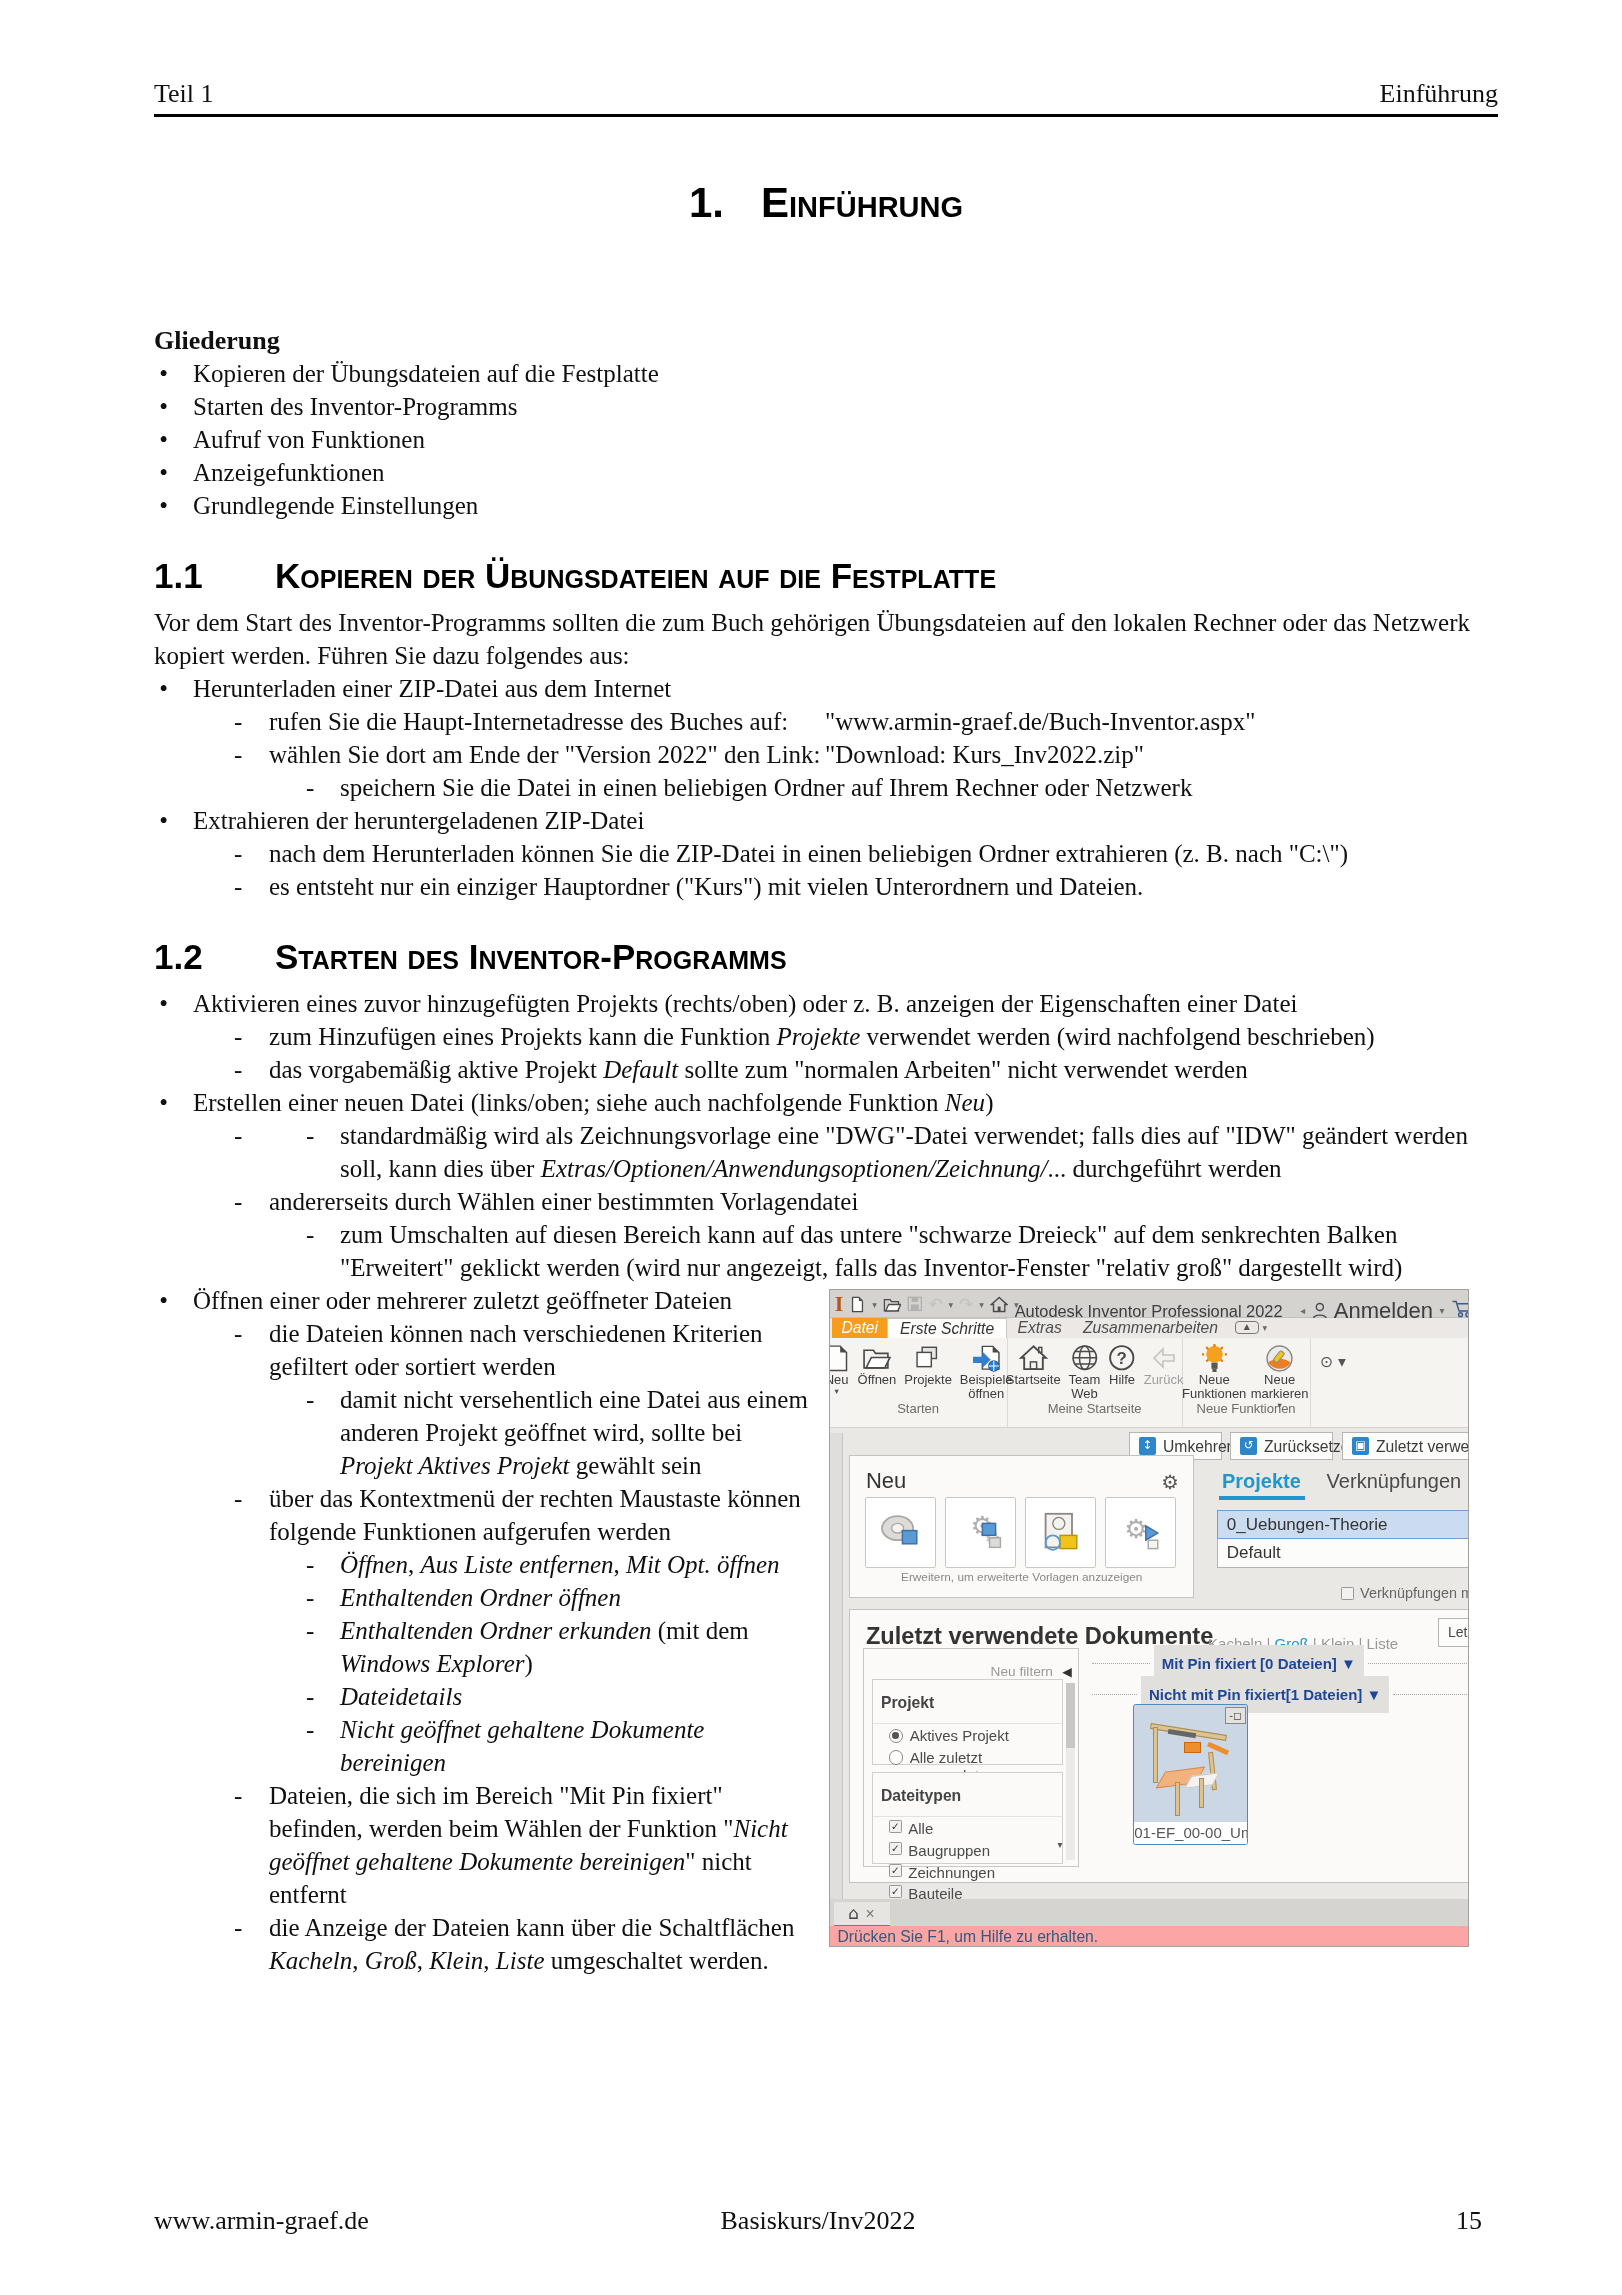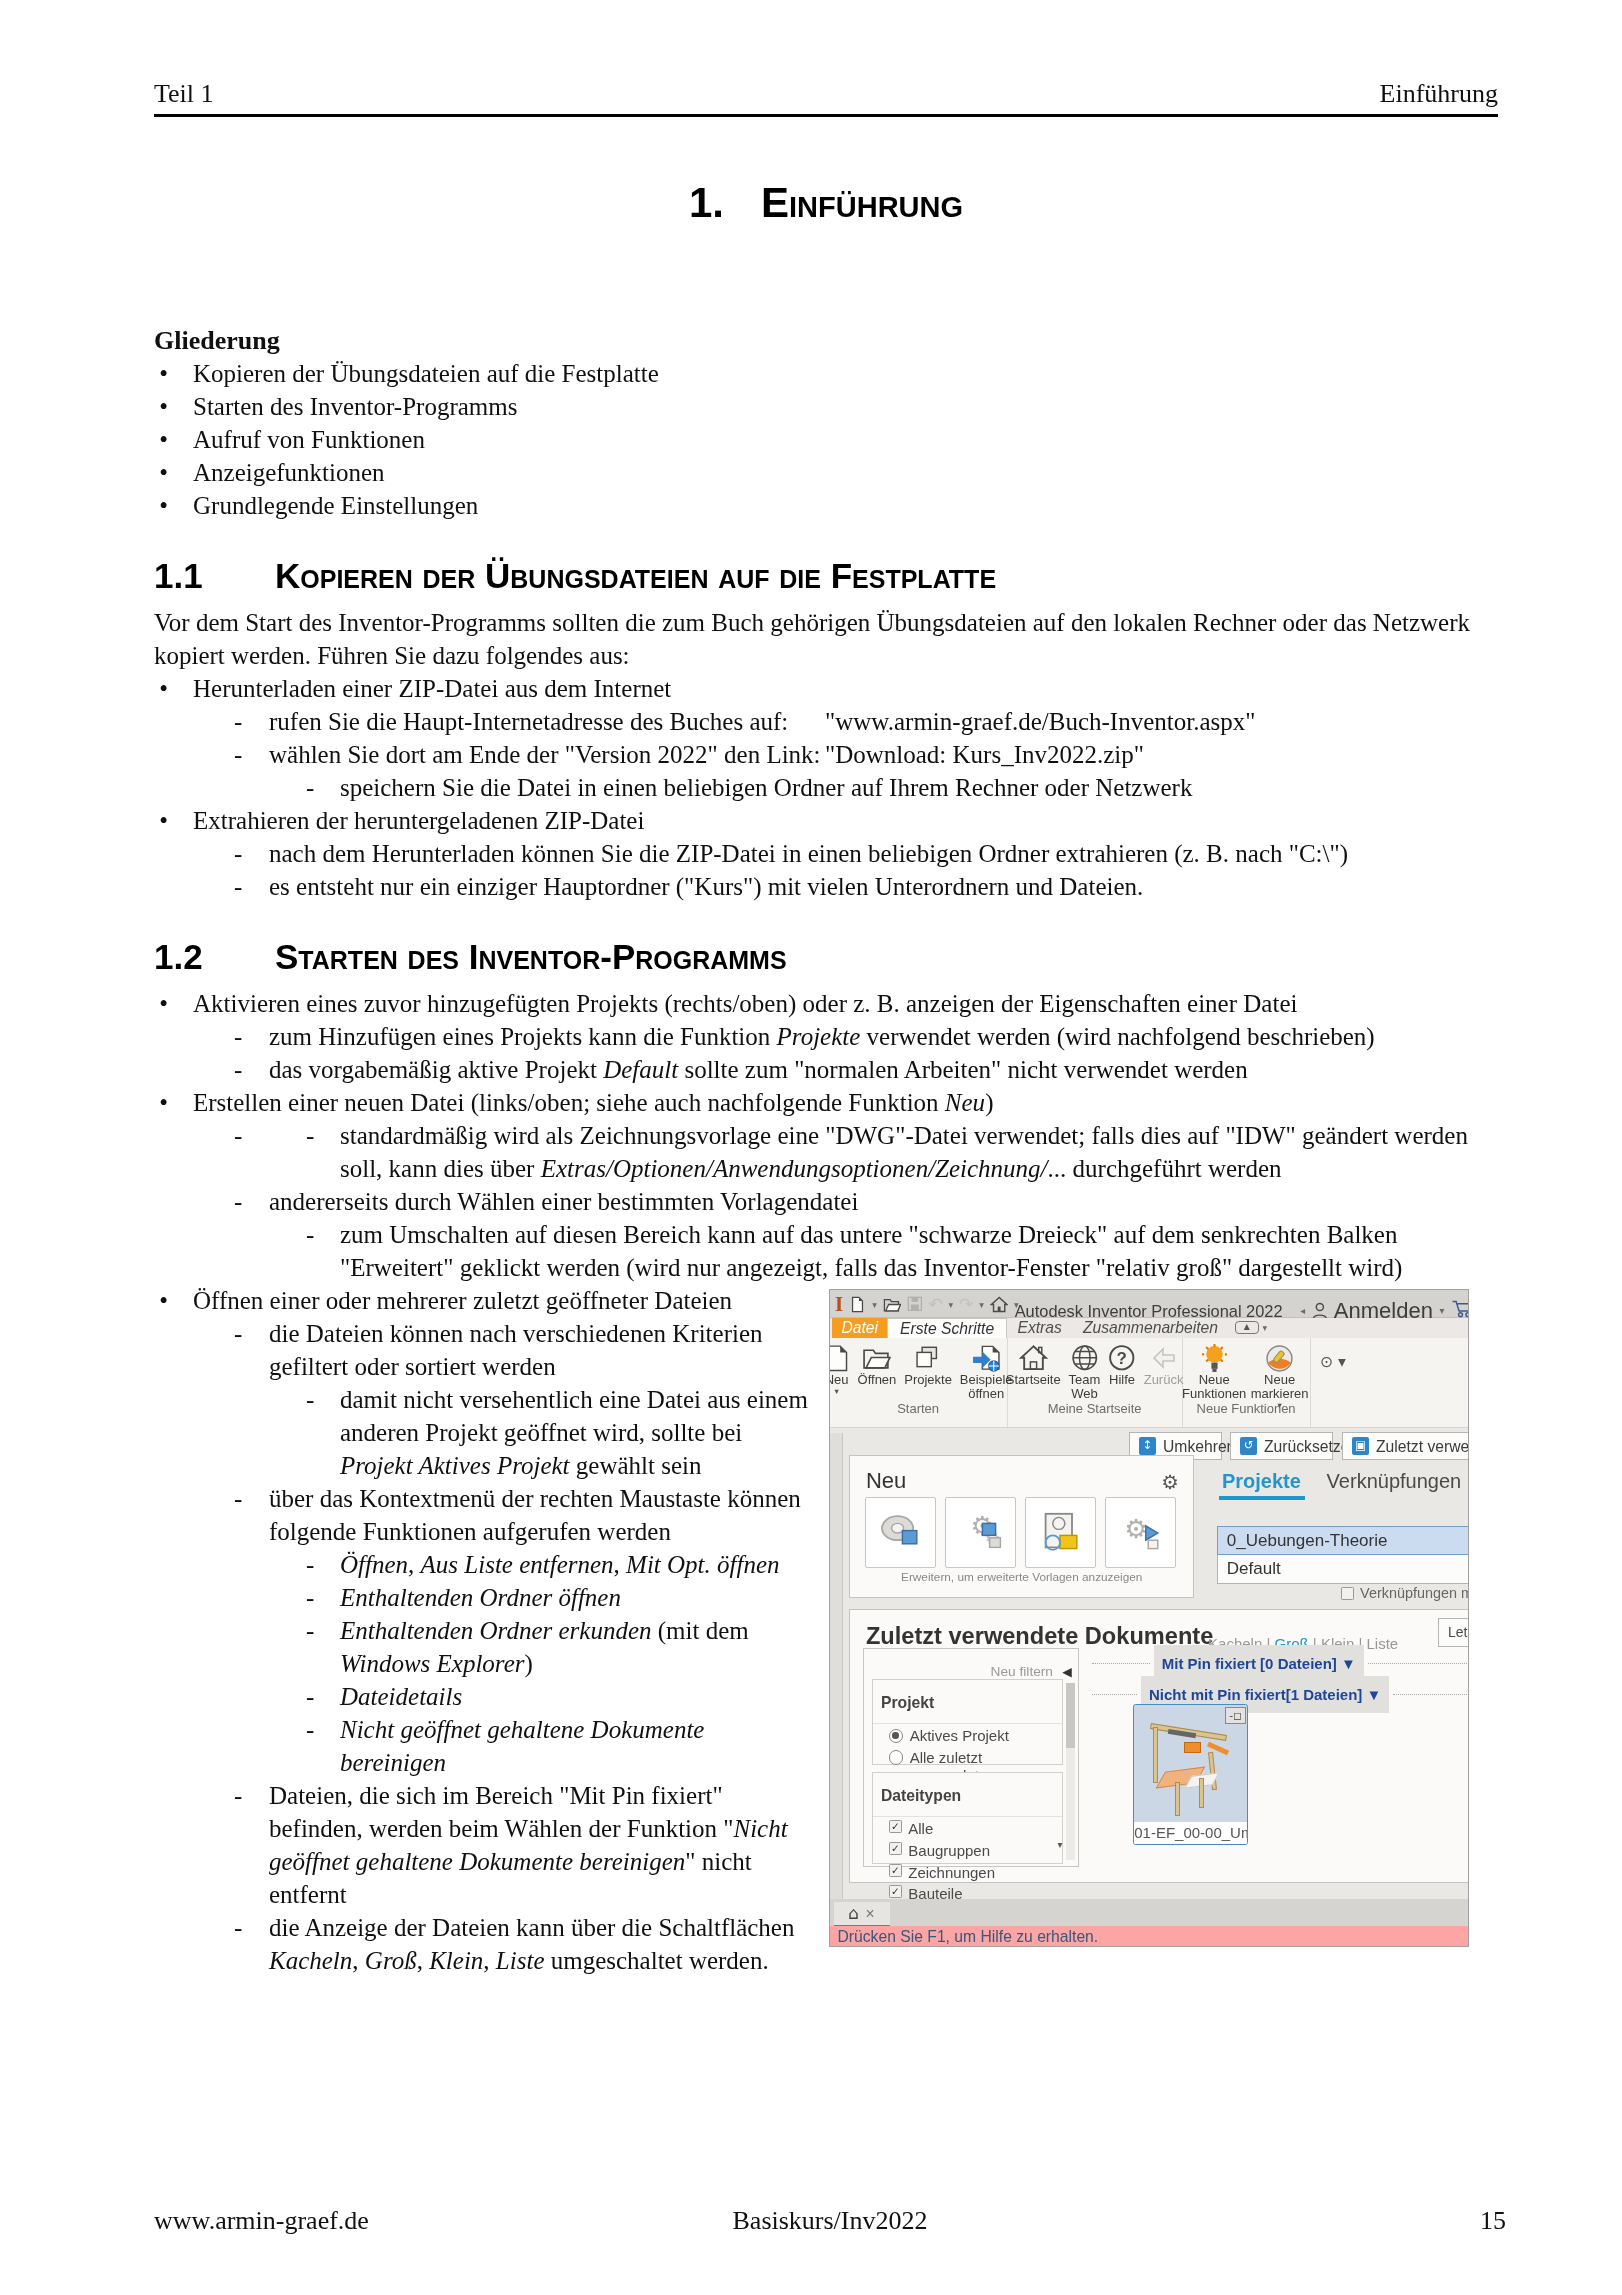--- a/index.html
+++ b/index.html
@@ -3,21 +3,21 @@
 <meta charset="utf-8">
 <style>
   html,body{margin:0;padding:0;background:#888;}
   .page{position:relative;width:1622px;height:2295px;background:#ffffff;
         font-family:"Liberation Serif",serif;font-size:25px;line-height:33px;color:#101010;overflow:hidden;}
   .content{padding:77px 124px 0 154px;}
 
   
   .running-header{display:flex;justify-content:space-between;font-size:26px;}
   .header-rule{border-bottom:3.3px solid #000;margin-top:3.9px;}
-  .running-footer{position:absolute;left:154px;right:116px;top:2204px;display:flex;font-size:26px;}
+  .running-footer{position:absolute;left:154px;right:140px;top:2204px;display:flex;font-size:26px;}
   .running-footer .f-left{flex:1;text-align:left;}
   .running-footer .f-center{flex:1;text-align:center;}
   .running-footer .f-right{flex:1;text-align:right;}
 
   
   .doc-title{margin:63px 0 0 0;text-align:center;font-family:"Liberation Sans",sans-serif;
              font-weight:700;font-size:42px;line-height:46px;color:#000;}
   .doc-title .t-num{margin-right:37px;}
   .sc{font-variant:small-caps;}
   .gliederung{margin-top:98px;}
@@ -82,21 +82,21 @@
   .gear{position:absolute;right:14.4px;top:9.2px;font-size:19.6px;color:#555;font-family:"DejaVu Sans",sans-serif;}
   .tpl-row{position:absolute;left:14.4px;top:41px;display:flex;gap:9.2px;}
   .tpl{width:71px;height:71px;background:#fff;border:0.7px solid #c9c7c5;border-radius:2px;display:flex;align-items:center;justify-content:center;}
   .neu-hint{position:absolute;left:0;bottom:3.3px;width:100%;text-align:center;font-size:11.8px;color:#8a8886;}
 
   .ss-proj{position:absolute;left:374px;top:165px;width:288px;height:143px;}
   .ptab{position:absolute;font-size:20px;font-weight:600;}
   .ptab.p0{left:18.3px;top:9.2px;color:#2196cd;}
   .ptab.p1{left:123px;top:9.2px;color:#4a4a4a;font-weight:500;}
   .ptab-underline{position:absolute;left:15.7px;top:41px;width:86px;height:3.3px;background:#2196cd;}
-  .plist{position:absolute;left:13px;top:55px;width:275px;margin-top:16px;}
+  .plist{position:absolute;left:13px;top:55px;width:275px;}
   .prow{height:29px;font-size:17px;line-height:27.5px;padding-left:9.2px;color:#333;}
   .prow.sel{background:#ccdcf0;border:0.7px solid #6f9fd0;}
   .prow.plain{background:#fcfcfb;border:0.7px solid #b5b3b1;border-top:none;}
   .pcheck{position:absolute;left:137px;top:122px;display:flex;align-items:center;gap:6.5px;font-size:14.4px;color:#666;white-space:nowrap;}
   .cbox{width:13px;height:13px;border:0.7px solid #9a9896;background:#f3f1ef;border-radius:1.3px;flex:0 0 auto;text-align:center;font-size:10.5px;line-height:11.8px;color:#333;font-family:"DejaVu Sans",sans-serif;}
 
   .ss-recent{left:19.6px;top:319px;width:635px;height:274px;}
   .rtitle{position:absolute;left:15.7px;top:9.2px;font-size:23.6px;font-weight:600;color:#333;}
   .rviews{position:absolute;right:85px;top:17px;font-size:15px;color:#9a9896;white-space:nowrap;}
   .rviews .on{color:#2196cd;}

